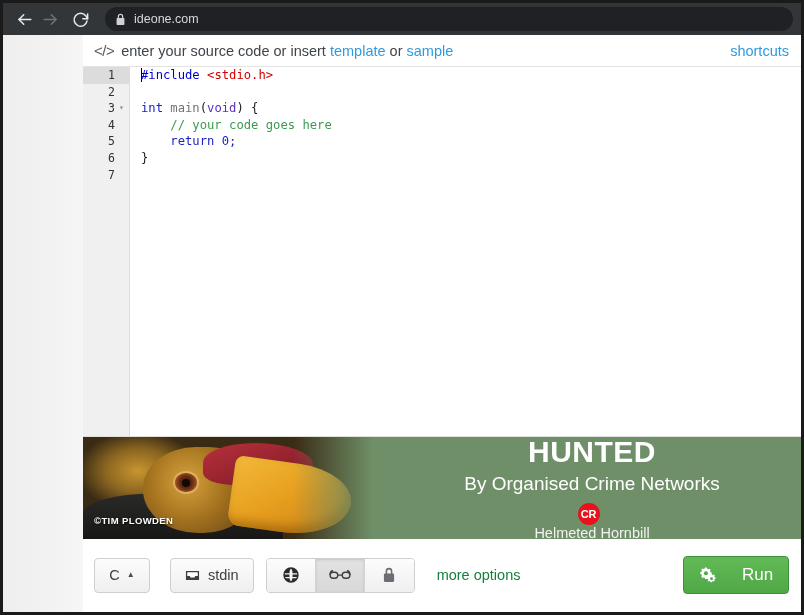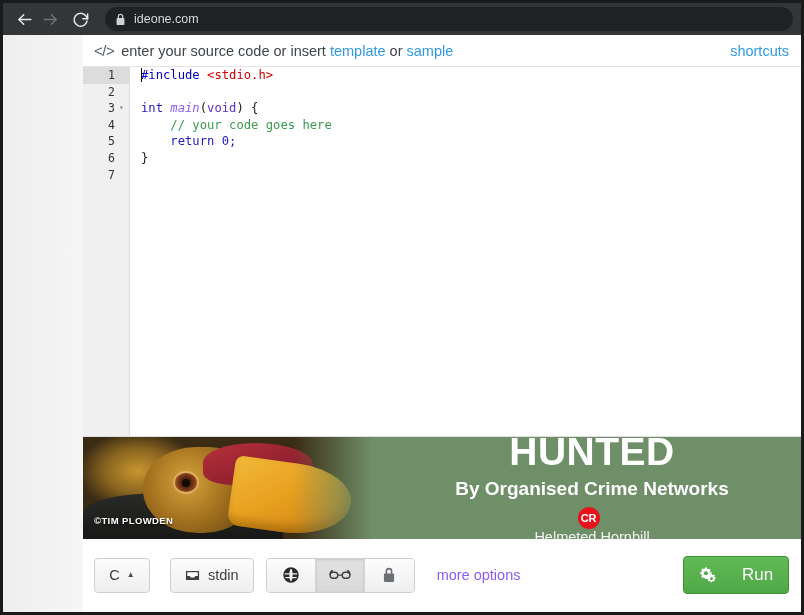--- a/index.html
+++ b/index.html
@@ -166,21 +166,21 @@
     line-height: 16.6px;
     font-size: 12.2px;
     white-space: pre;
     padding-left: 10px;
     color: #1a1a1a;
   }
   .tok-pre   { color: #0000d0; }
   .tok-str   { color: #d00000; }
   .tok-kw    { color: #2020c0; }
   .tok-kw2   { color: #5b2fc0; }
-  .tok-fn    { color: #8b5cf6; font-style: italic; }
+  .tok-fn    { color: #737373; }
   .tok-num   { color: #1a1acc; }
   .tok-cmt   { color: #3d9a52; }
   .tok-punc  { color: #1a1a1a; }
 
   
   #caret {
     position: absolute;
     left: 10px; top: 1px;
     width: 1px; height: 14px;
     background: #000;
@@ -272,28 +272,28 @@
     position: absolute;
     left: 300px; top: 0;
     right: 0; height: 103px;
     display: flex;
     flex-direction: column;
     align-items: center;
     justify-content: center;
     color: #ffffff;
   }
   #ad-title {
-    font-size: 39px;
+    font-size: 30px;
     font-weight: bold;
     letter-spacing: 0.5px;
     line-height: 1.05;
   }
   #ad-subtitle {
     font-size: 19px;
-    font-weight: bold;
+    font-weight: normal;
     line-height: 1.25;
     margin-top: 4px;
   }
   #ad-footer {
     display: flex;
     align-items: center;
     margin-top: 7px;
     flex-direction: column;
   }
   #ad-badge {
@@ -358,21 +358,21 @@
     cursor: pointer;
   }
   .grp-btn:last-child { border-right: none; }
   .grp-btn.selected {
     background: linear-gradient(to bottom, #e2e2e2 0%, #d9d9d9 100%);
     box-shadow: inset 0 1px 3px rgba(0,0,0,0.13);
   }
   #more-options {
     margin-left: 22px;
     font-size: 14.5px;
-    color: #8b5cf6;
+    color: #15803d;
     cursor: pointer;
   }
   #run-btn {
     margin-left: auto;
     height: 38px;
     width: 106px;
     background: linear-gradient(to bottom, #62ba57 0%, #4fa845 100%);
     border: 1px solid #3f8f38;
     border-radius: 4px;
     display: flex;

